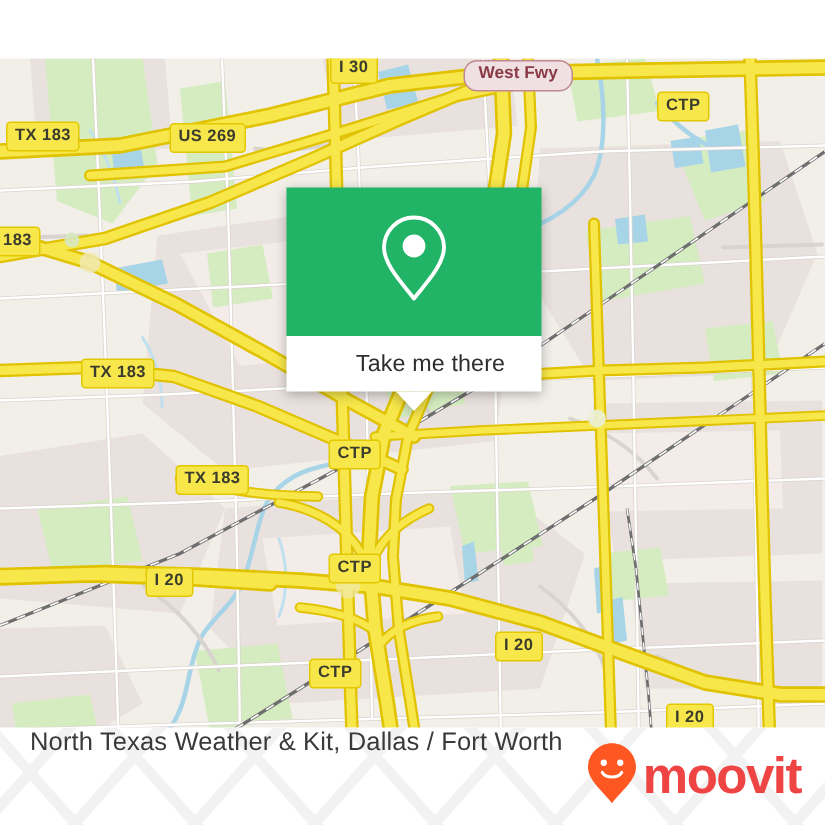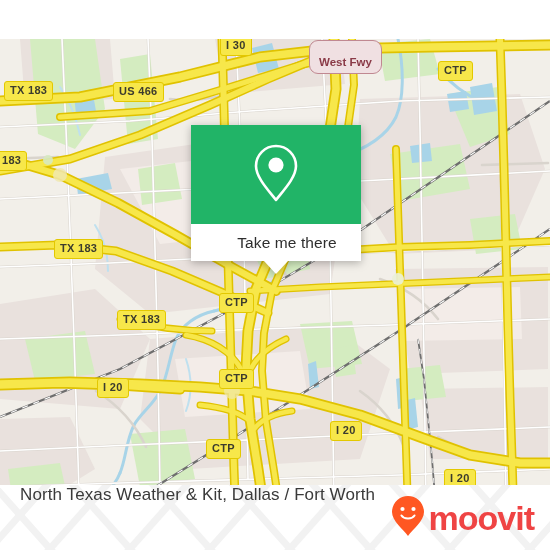--- a/index.html
+++ b/index.html
@@ -33,21 +33,21 @@
   }
   .roadlabel{
     position:absolute;
     background:#f0e0e2;
     border:1.5px solid #c08891;
     border-radius:9px;
     color:#8a3a47;
     font-weight:bold;
     font-size:11.5px;
     line-height:1;
-    padding:16px 9px 4px 9px;
+    padding:3px 9px 4px 9px;
     white-space:nowrap;
     box-sizing:border-box;
   }
 
   
   #attrib{
     position:absolute;left:0;bottom:0;
     background:rgba(255,255,255,.78);
     color:#333;
     font-size:12.5px;
@@ -306,21 +306,21 @@
           <circle cx="232" cy="352" r="8" fill="#f0e8b0" opacity=".7"></circle>
         </g>
       </g>
     </svg>
 
     <div id="labels">
         <div class="shield" style="left: 220px; top: -3px;">I 30</div>
         <div class="roadlabel" style="left: 309px; top: 1px;">West Fwy</div>
         <div class="shield" style="left: 438px; top: 22px;">CTP</div>
         <div class="shield" style="left: 4px; top: 42px;">TX 183</div>
-        <div class="shield" style="left: 113px; top: 43px;">US 466</div>
+        <div class="shield" style="left: 113px; top: 43px;">US 269</div>
         <div class="shield" style="left: 320px; top: 96px;">CTP</div>
         <div class="shield" style="left: -4px; top: 112px;">183</div>
         <div class="shield" style="left: 54px; top: 200px;">TX 183</div>
         <div class="shield" style="left: 117px; top: 271px;">TX 183</div>
         <div class="shield" style="left: 219px; top: 254px;">CTP</div>
         <div class="shield" style="left: 97px; top: 339px;">I 20</div>
         <div class="shield" style="left: 219px; top: 330px;">CTP</div>
         <div class="shield" style="left: 206px; top: 400px;">CTP</div>
         <div class="shield" style="left: 330px; top: 382px;">I 20</div>
         <div class="shield" style="left: 444px; top: 430px;">I 20</div>

